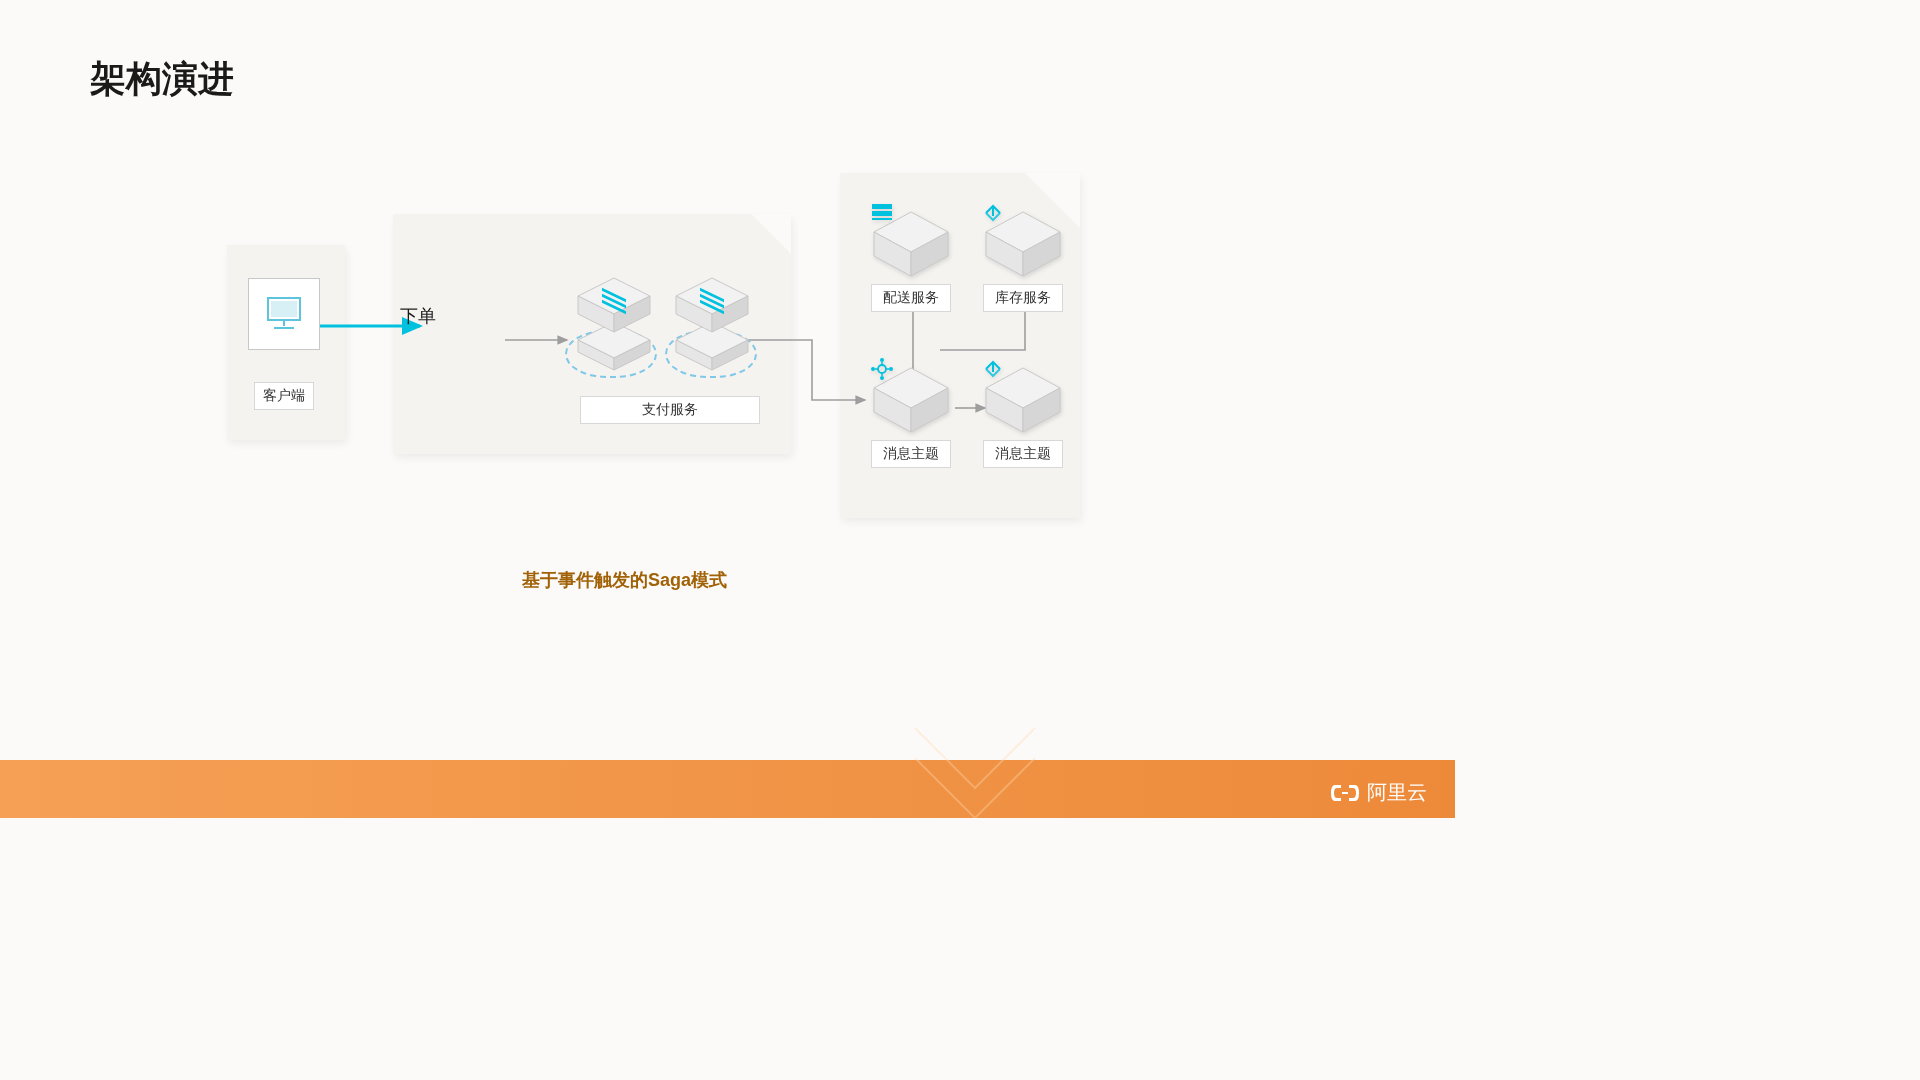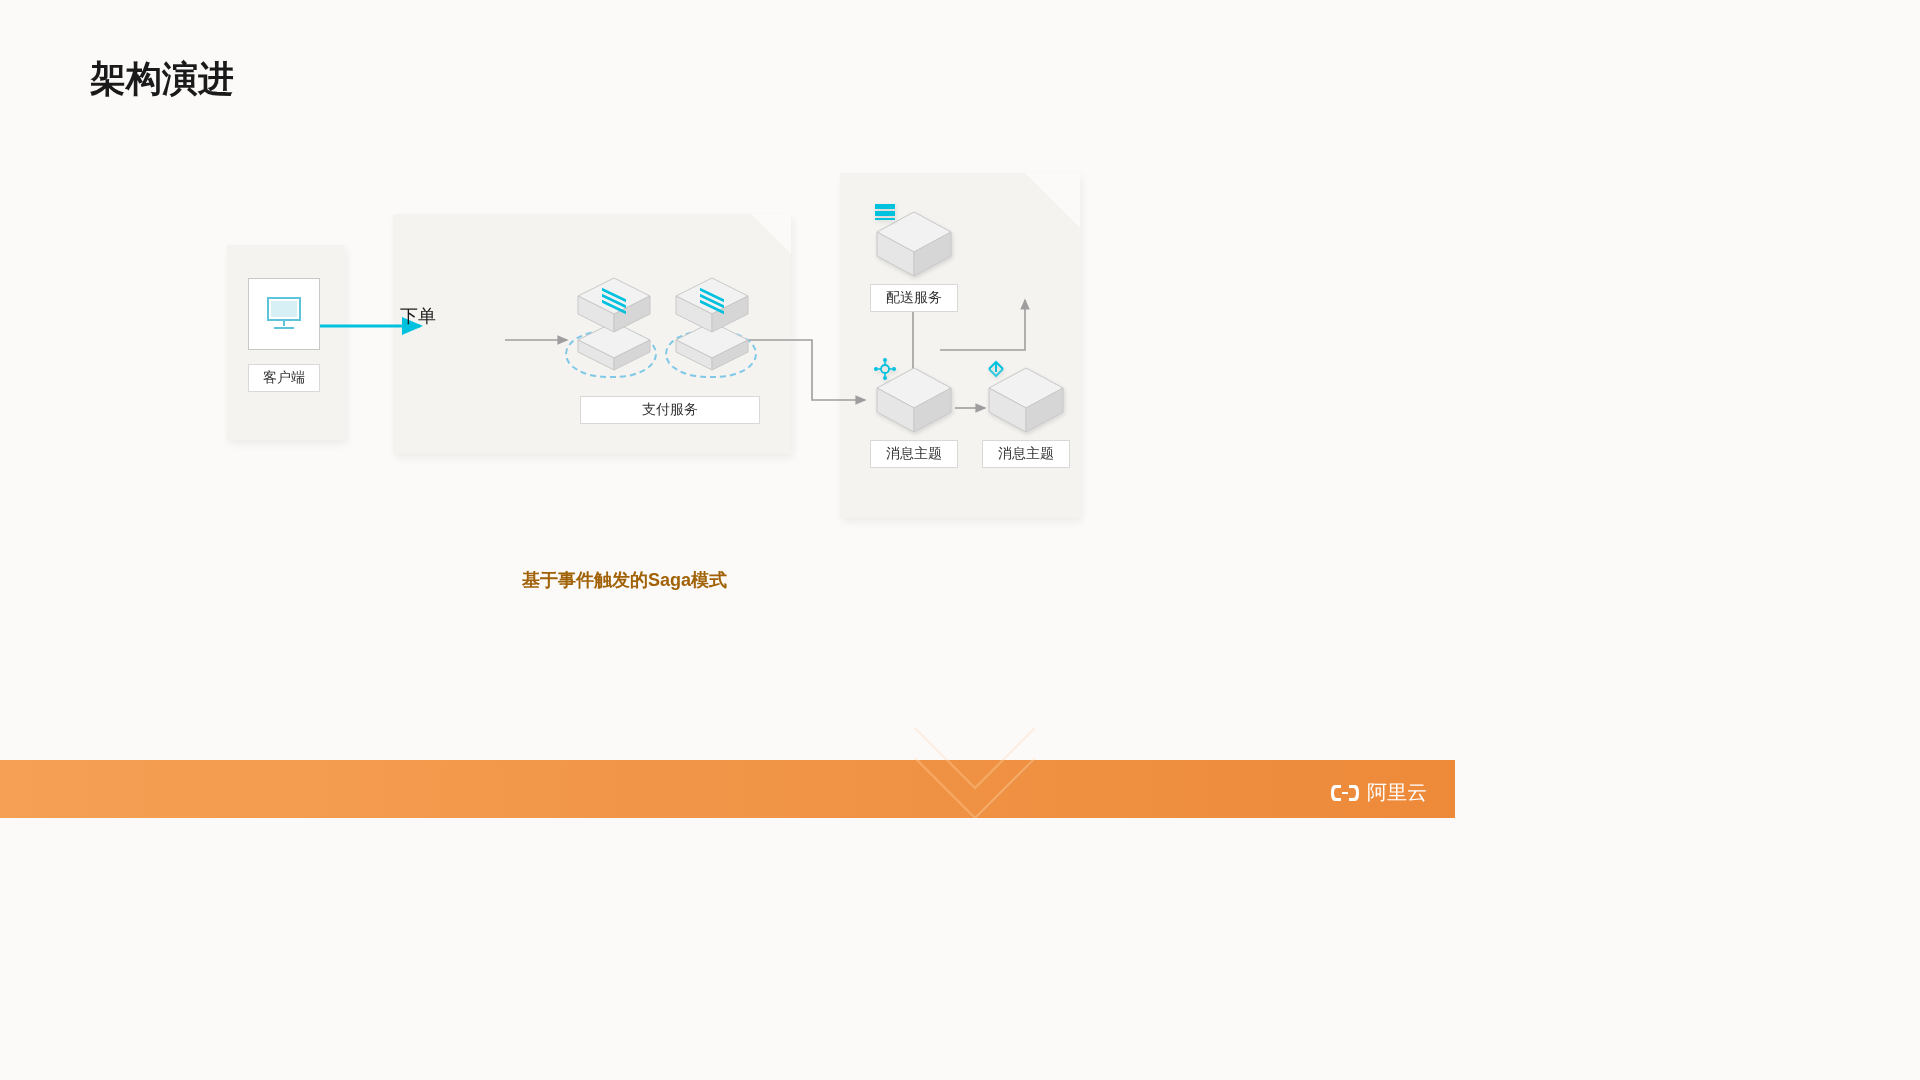--- a/index.html
+++ b/index.html
@@ -15,21 +15,21 @@
 
 .panel { position:absolute; background:#f5f3f0; box-shadow:2px 4px 8px rgba(0,0,0,0.06); }
 .panel.a { left:227px; top:245px; width:118px; height:195px; }
 .panel.b { left:393px; top:214px; width:398px; height:240px; }
 .panel.c { left:840px; top:173px; width:240px; height:345px; }
 .panel-cut-b { position:absolute; right:0; top:0; width:40px; height:40px; background:#fcfaf8; clip-path:polygon(100% 0,0 0,100% 100%); }
 .panel-cut-c { position:absolute; right:0; top:0; width:55px; height:55px; background:#fcfaf8; clip-path:polygon(100% 0,0 0,100% 100%); }
 
 
 .node { position:absolute; text-align:center; }
-.label { margin-top:6px; background:#fff; border:1px solid #d8d8d8; font-size:14px; color:#333; padding:4px 0; width:88px; display:inline-block; }
+.label { margin-top:6px; background:#fff; border:1px solid #d8d8d8; font-size:14px; color:#333; padding:4px 0; width:80px; display:inline-block; }
 
 
 .iso { width:82px; height:68px; position:relative; margin:0 auto; }
 .iso svg { width:100%; height:100%; display:block; filter:drop-shadow(1px 2px 2px rgba(0,0,0,0.12)); }
 .icon-overlay { position:absolute; left:50%; top:38%; transform:translate(-50%,-50%); pointer-events:none; }
 
 
 .dring { position:absolute; border:2px dashed #7fc8e8; border-radius:45%/50%; }
 
 
@@ -82,21 +82,21 @@
 
   <div class="node" style="left:248px;top:278px">
     <div style="width:72px;height:72px;background:#fff;border:1px solid #c8c8c8;display:flex;align-items:center;justify-content:center;margin:0 auto">
       <svg width="40" height="36">
         <rect x="4" y="2" width="32" height="22" fill="none" stroke="#5ec4dc" stroke-width="2"></rect>
         <rect x="7" y="5" width="26" height="16" fill="#5ec4dc" opacity="0.25"></rect>
         <line x1="20" y1="24" x2="20" y2="30" stroke="#5ec4dc" stroke-width="2"></line>
         <line x1="10" y1="32" x2="30" y2="32" stroke="#5ec4dc" stroke-width="2"></line>
       </svg>
     </div>
-    <div class="label" style="width:72px;margin-top:14px">客户端</div>
+    <div class="label" style="width:60px;margin-top:32px">客户端</div>
   </div>
 
 
   <div class="node" style="left:574px;top:272px">
     <svg width="80" height="100" viewBox="0 0 80 100">
 
       <path d="M40 50 L76 68 L40 86 L4 68 Z" fill="#f2f2f2" stroke="#c8c8c8"></path>
       <path d="M4 68 L40 86 L40 98 L4 80 Z" fill="#e6e6e6" stroke="#c8c8c8"></path>
       <path d="M76 68 L40 86 L40 98 L76 80 Z" fill="#d6d6d6" stroke="#c8c8c8"></path>
 
@@ -135,20 +135,34 @@
       </svg>
       <svg class="icon-overlay" width="24" height="20">
         <rect x="2" y="2" width="20" height="5" fill="#00c1de"></rect>
         <rect x="2" y="9" width="20" height="5" fill="#00c1de"></rect>
         <rect x="2" y="16" width="20" height="2" fill="#00c1de"></rect>
       </svg>
     </div>
     <div class="label">配送服务</div>
   </div>
 
+  <div class="node" style="left:982px;top:210px">
+    <div class="iso">
+      <svg viewBox="0 0 82 68">
+        <path d="M41 2 L78 22 L41 42 L4 22 Z" fill="#f2f2f2" stroke="#c8c8c8"></path>
+        <path d="M4 22 L41 42 L41 66 L4 46 Z" fill="#e6e6e6" stroke="#c8c8c8"></path>
+        <path d="M78 22 L41 42 L41 66 L78 46 Z" fill="#d6d6d6" stroke="#c8c8c8"></path>
+      </svg>
+      <svg class="icon-overlay" width="22" height="22">
+        <path d="M4 11 L11 4 L18 11 M11 4 L11 14" stroke="#00c1de" stroke-width="2" fill="none"></path>
+        <path d="M18 11 L11 18 L4 11" stroke="#00c1de" stroke-width="2" fill="none" opacity="0.8"></path>
+      </svg>
+    </div>
+    <div class="label">库存服务</div>
+  </div>
 
   <div class="node" style="left:870px;top:366px">
     <div class="iso">
       <svg viewBox="0 0 82 68">
         <path d="M41 2 L78 22 L41 42 L4 22 Z" fill="#f2f2f2" stroke="#c8c8c8"></path>
         <path d="M4 22 L41 42 L41 66 L4 46 Z" fill="#e6e6e6" stroke="#c8c8c8"></path>
         <path d="M78 22 L41 42 L41 66 L78 46 Z" fill="#d6d6d6" stroke="#c8c8c8"></path>
       </svg>
       <svg class="icon-overlay" width="24" height="22">
         <circle cx="12" cy="11" r="4" fill="none" stroke="#00c1de" stroke-width="1.8"></circle>

